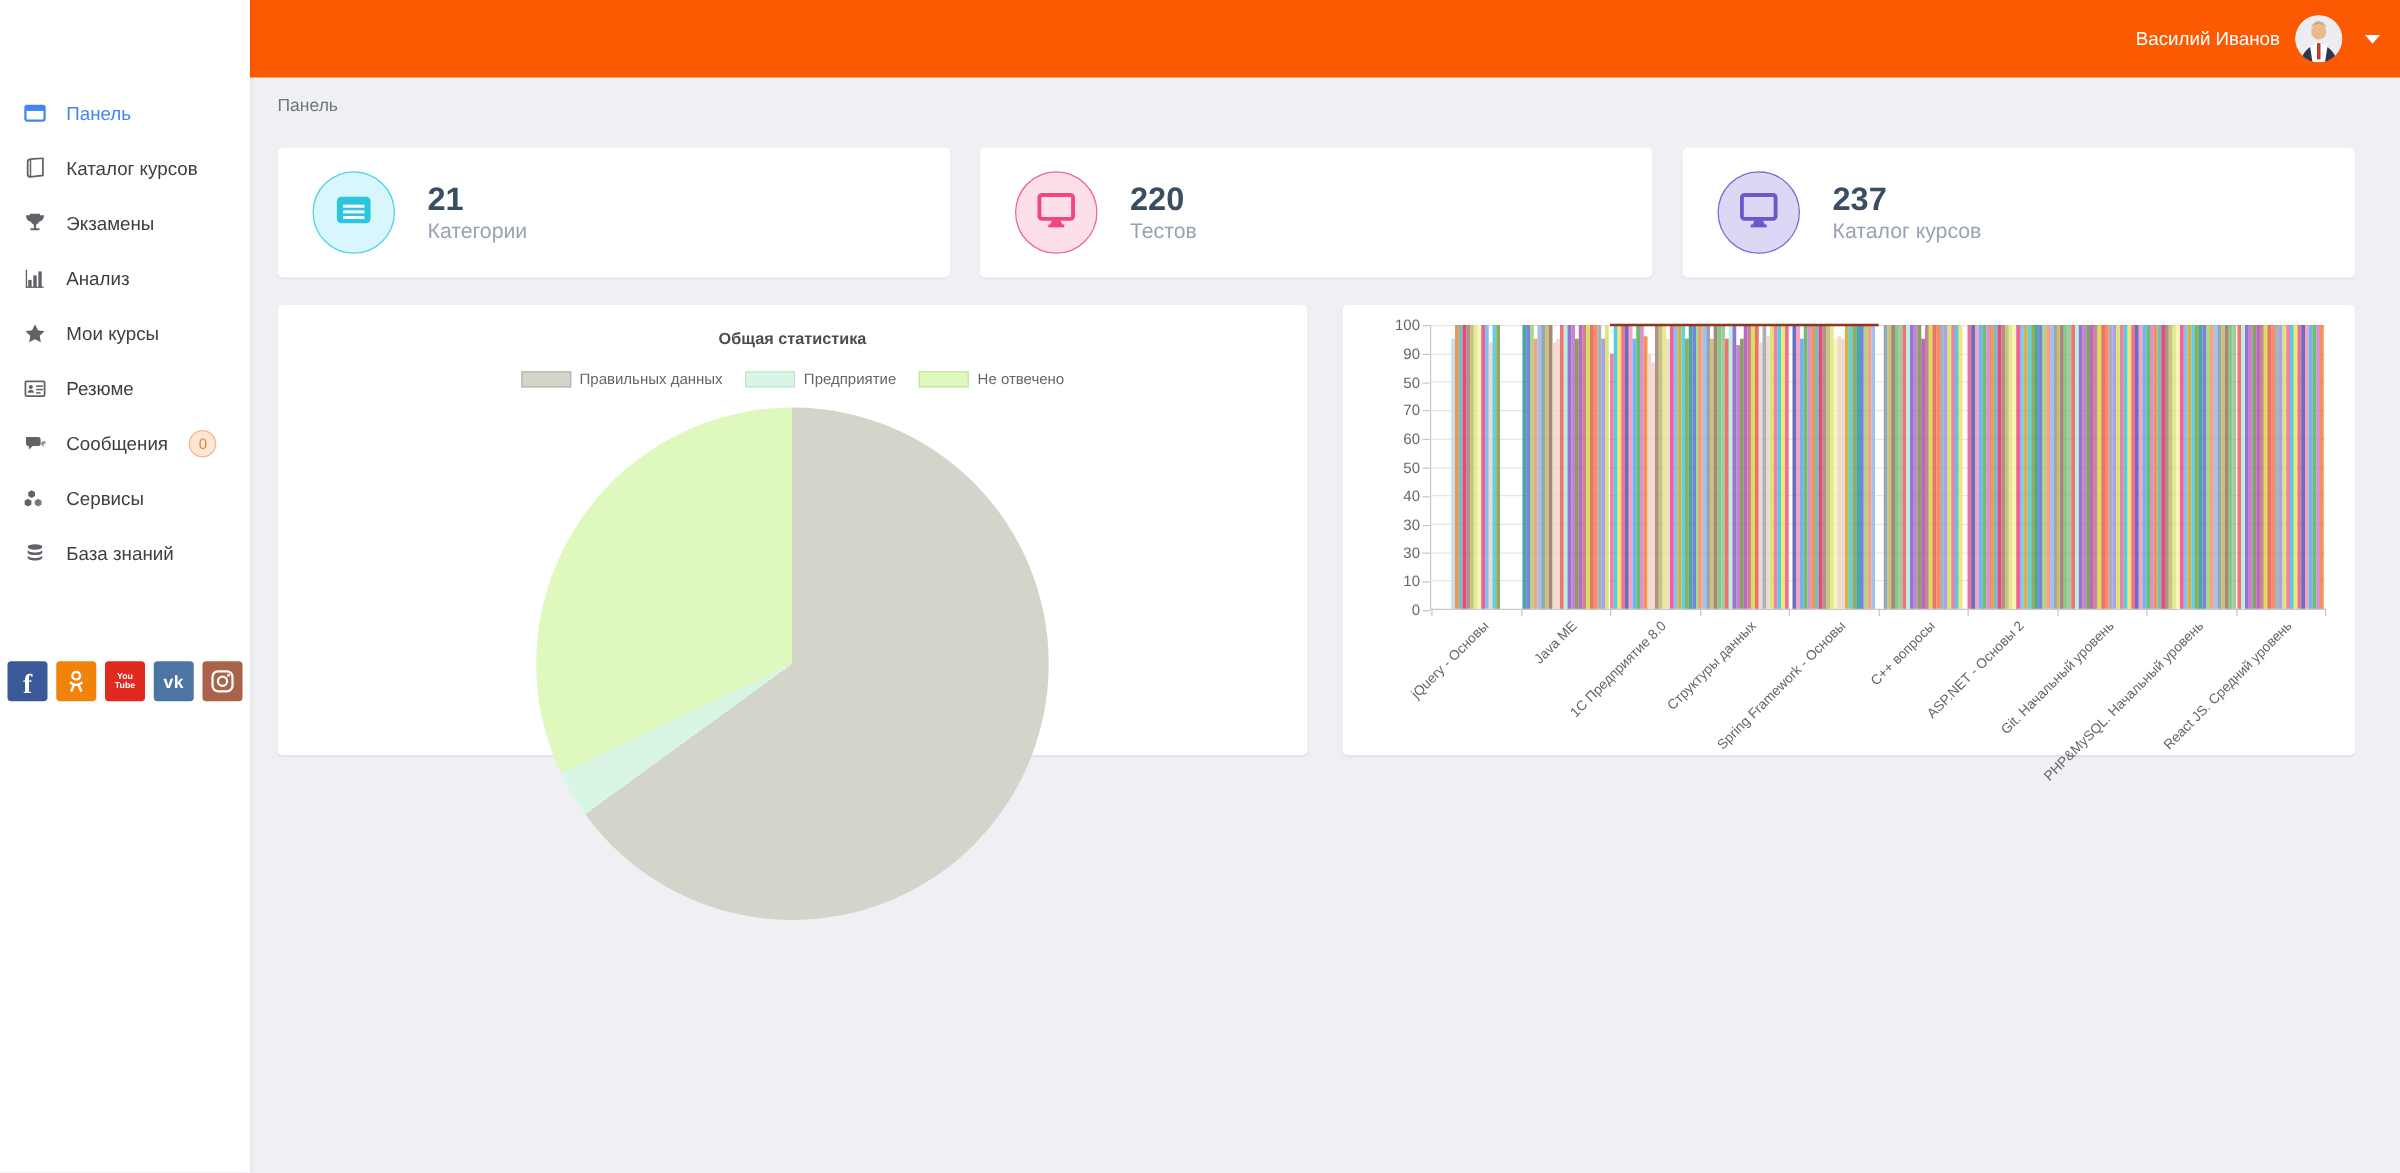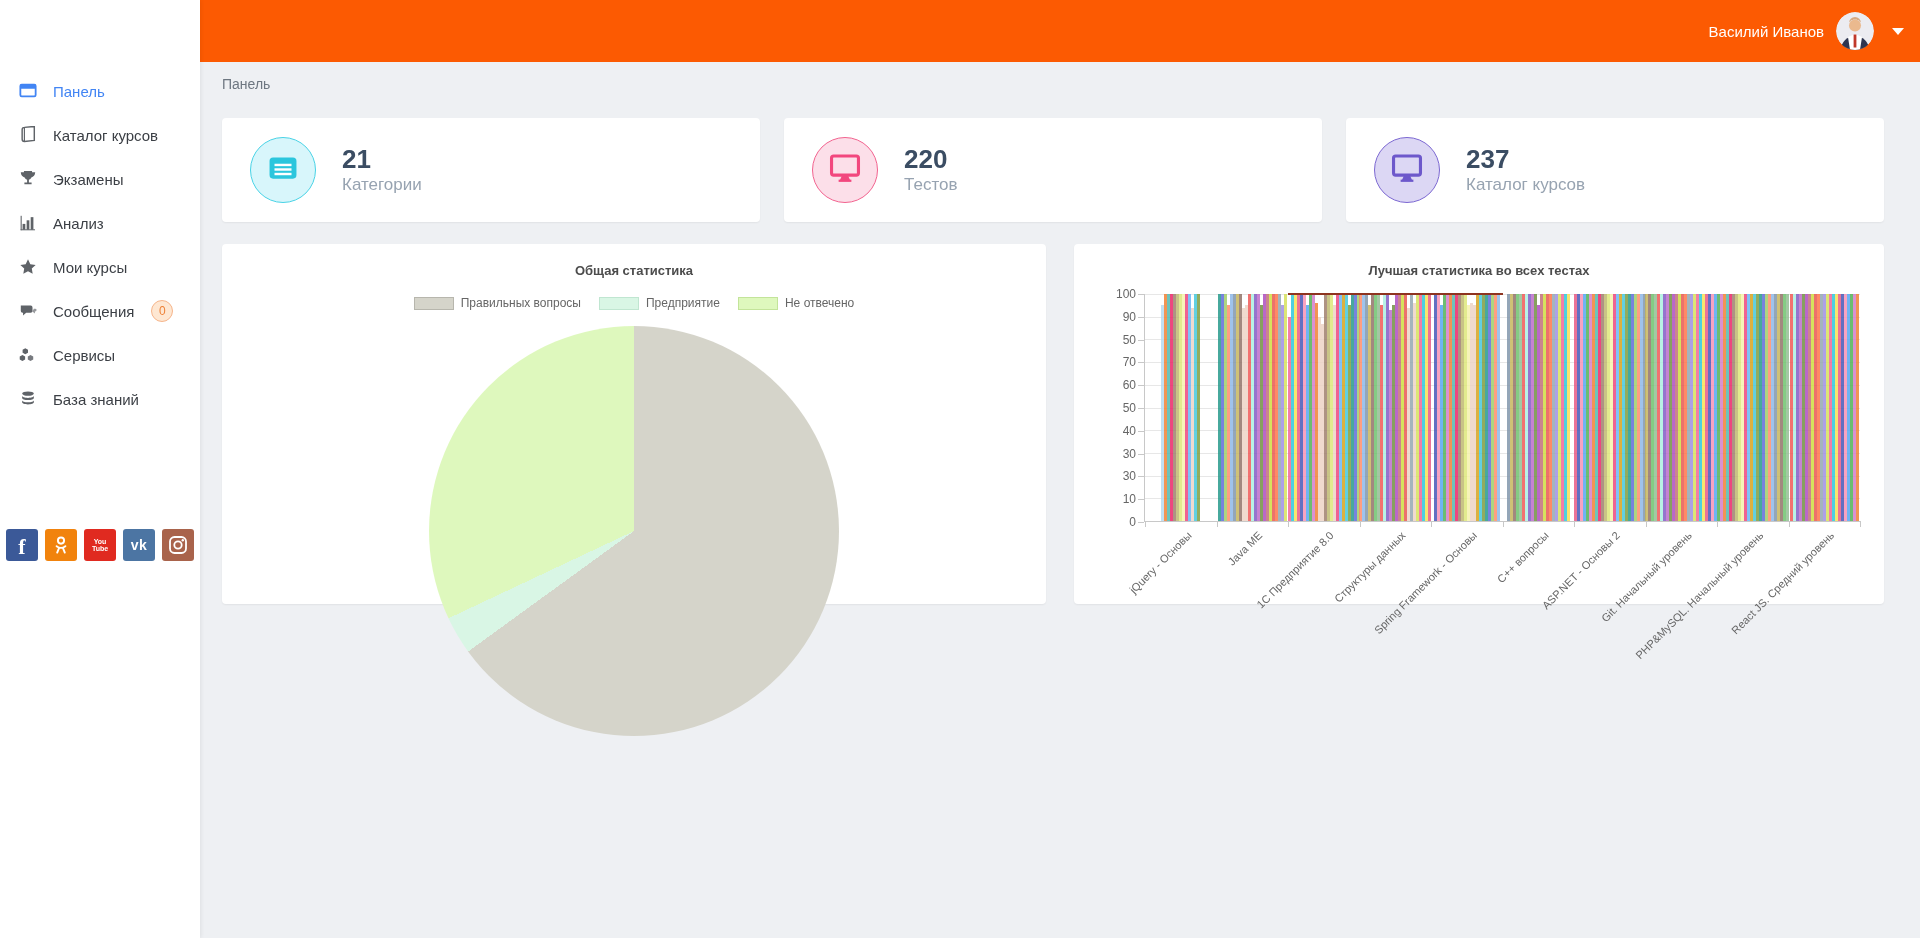--- a/index.html
+++ b/index.html
@@ -111,20 +111,33 @@
       <div class="menu-item">
         <span class="mi">
           <svg viewBox="0 0 20 20" fill="currentColor">
             <path d="M10 1.5l2.6 5.4 5.9.8-4.3 4.1 1 5.8L10 14.8l-5.2 2.8 1-5.8L1.5 7.7l5.9-.8z"></path>
           </svg>
         </span>
         <span>Мои курсы</span>
       </div>
       <div class="menu-item">
         <span class="mi">
+          <svg viewBox="0 0 20 20">
+            <rect x="1.5" y="3.5" width="17" height="13" rx="1" fill="none" stroke="currentColor" stroke-width="1.6"></rect>
+            <circle cx="6.3" cy="8.5" r="1.8" fill="currentColor"></circle>
+            <path d="M3.5 13.5c.3-1.8 1.4-2.6 2.8-2.6s2.5.8 2.8 2.6z" fill="currentColor"></path>
+            <rect x="11" y="7" width="6" height="1.4" fill="currentColor"></rect>
+            <rect x="11" y="10" width="6" height="1.4" fill="currentColor"></rect>
+            <rect x="11" y="13" width="4" height="1.4" fill="currentColor"></rect>
+          </svg>
+        </span>
+        <span>Резюме</span>
+      </div>
+      <div class="menu-item">
+        <span class="mi">
           <svg viewBox="0 0 20 20" fill="currentColor">
             <path d="M2 4h11a2 2 0 012 2v4a2 2 0 01-2 2H8l-3.5 3v-3H4a2 2 0 01-2-2V4z"></path>
             <path d="M16.5 7.5H18a1.5 1.5 0 010 3h-.3v2.3L14.8 10.5" opacity=".65"></path>
           </svg>
         </span>
         <span>Сообщения</span>
         <span class="badge">0</span>
       </div>
       <div class="menu-item">
         <span class="mi">
@@ -236,35 +249,34 @@
         </span>
       </div>
     </div>
 
   <div class="charts">
     <div class="card chart-card pie-card">
       <div class="chart-title">Общая статистика</div>
       <div class="pie-legend">
           <span class="pl-item">
             <span class="pl-swatch" style="background:#d5d4ca;border:1px solid #b7b6ad"></span>
-            <span>Правильных вопросы</span>
+            <span>Правильных данных</span>
           </span>
           <span class="pl-item">
             <span class="pl-swatch" style="background:#d9f6e5;border:1px solid #c0e6d1"></span>
             <span>Предприятие</span>
           </span>
           <span class="pl-item">
             <span class="pl-swatch" style="background:#def8bd;border:1px solid #c3e49a"></span>
             <span>Не отвечено</span>
           </span>
         </div>
       <div class="pie" style="background: conic-gradient(rgb(213, 212, 202) 0deg, rgb(213, 212, 202) 234deg, rgb(217, 246, 229) 234deg, rgb(217, 246, 229) 244.8deg, rgb(222, 248, 189) 244.8deg, rgb(222, 248, 189) 360deg);"></div>
     </div>
     <div class="card chart-card bar-card">
-      <div class="chart-title">Лучшая статистика во всех тестах</div>
       <div class="plot-wrap">
         <div class="ylabels">
             <div class="ylab" style="top: calc(100% - 7px);">0</div>
             <div class="ylab" style="top: calc(90% - 7px);">10</div>
             <div class="ylab" style="top: calc(80% - 7px);">30</div>
             <div class="ylab" style="top: calc(70% - 7px);">30</div>
             <div class="ylab" style="top: calc(60% - 7px);">40</div>
             <div class="ylab" style="top: calc(50% - 7px);">50</div>
             <div class="ylab" style="top: calc(40% - 7px);">60</div>
             <div class="ylab" style="top: calc(30% - 7px);">70</div>

